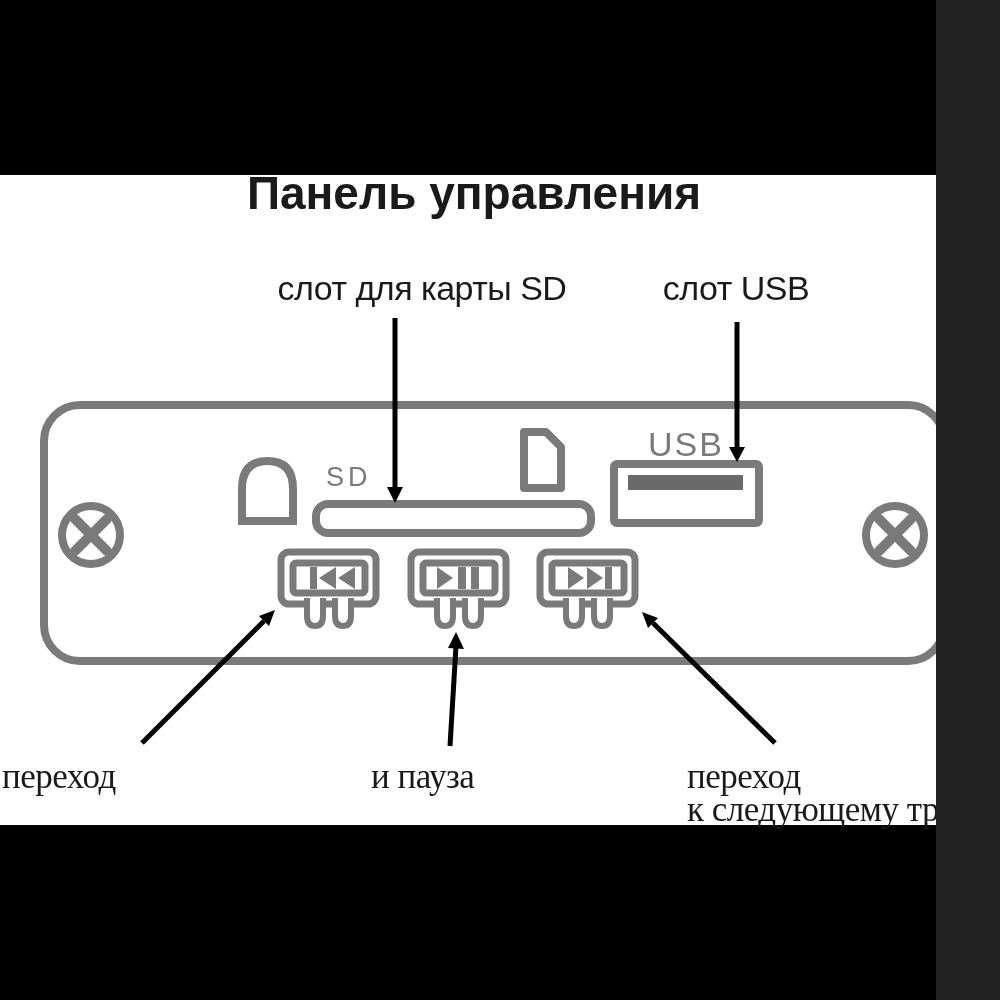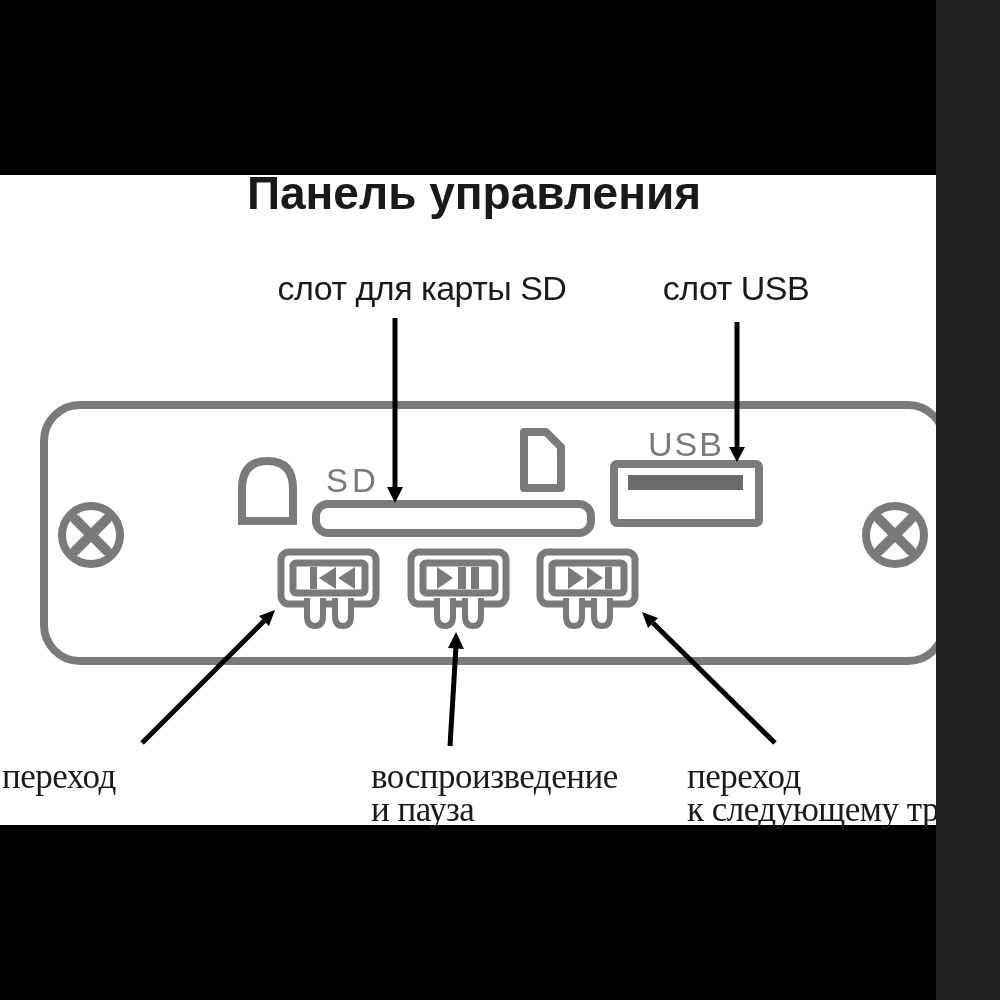--- a/index.html
+++ b/index.html
@@ -31,21 +31,21 @@
   .bottom-label{
     position:absolute;color:var(--ink);font-size:35px;letter-spacing:-0.5px;
     line-height:33px;white-space:nowrap;font-family:Liberation Serif, serif;
   }
   .bl-prev{left:2px;top:760px;}
   .bl-play{left:371px;top:760px;}
   .bl-next{left:687px;top:760px;}
   .print-label{
     position:absolute;color:var(--line);white-space:nowrap;font-weight:400;
   }
-  .print-sd{left:326px;top:462px;font-size:33px;letter-spacing:4px;}
+  .print-sd{left:326px;top:462px;font-size:27px;letter-spacing:4px;}
   .print-usb{left:648px;top:425px;font-size:34px;letter-spacing:2px;}
   svg.overlay{position:absolute;left:0;top:0;width:1000px;height:1000px;}
   .stroke{fill:none;stroke:var(--line);}
   .fillgray{fill:var(--line);stroke:none;}
   .whiteface{fill:var(--canvas);stroke:var(--line);}
   .arrowline{stroke:var(--arrow);stroke-width:5;fill:none;}
   .arrowhead{fill:var(--arrow);stroke:none;}
 </style>
 </head>
 <body>
@@ -144,21 +144,20 @@
     </g>
   </svg>
 
   <div class="print-label print-sd">SD</div>
   <div class="print-label print-usb">USB</div>
 
   <div class="bottom-label bl-prev">
     <div>переход</div>
   </div>
   <div class="bottom-label bl-play">
-    <div>воспроизведение</div>
     <div>и пауза</div>
   </div>
   <div class="bottom-label bl-next">
     <div>переход</div>
     <div>к следующему треку</div>
   </div>
 
 </div>
 
 </body></html>

